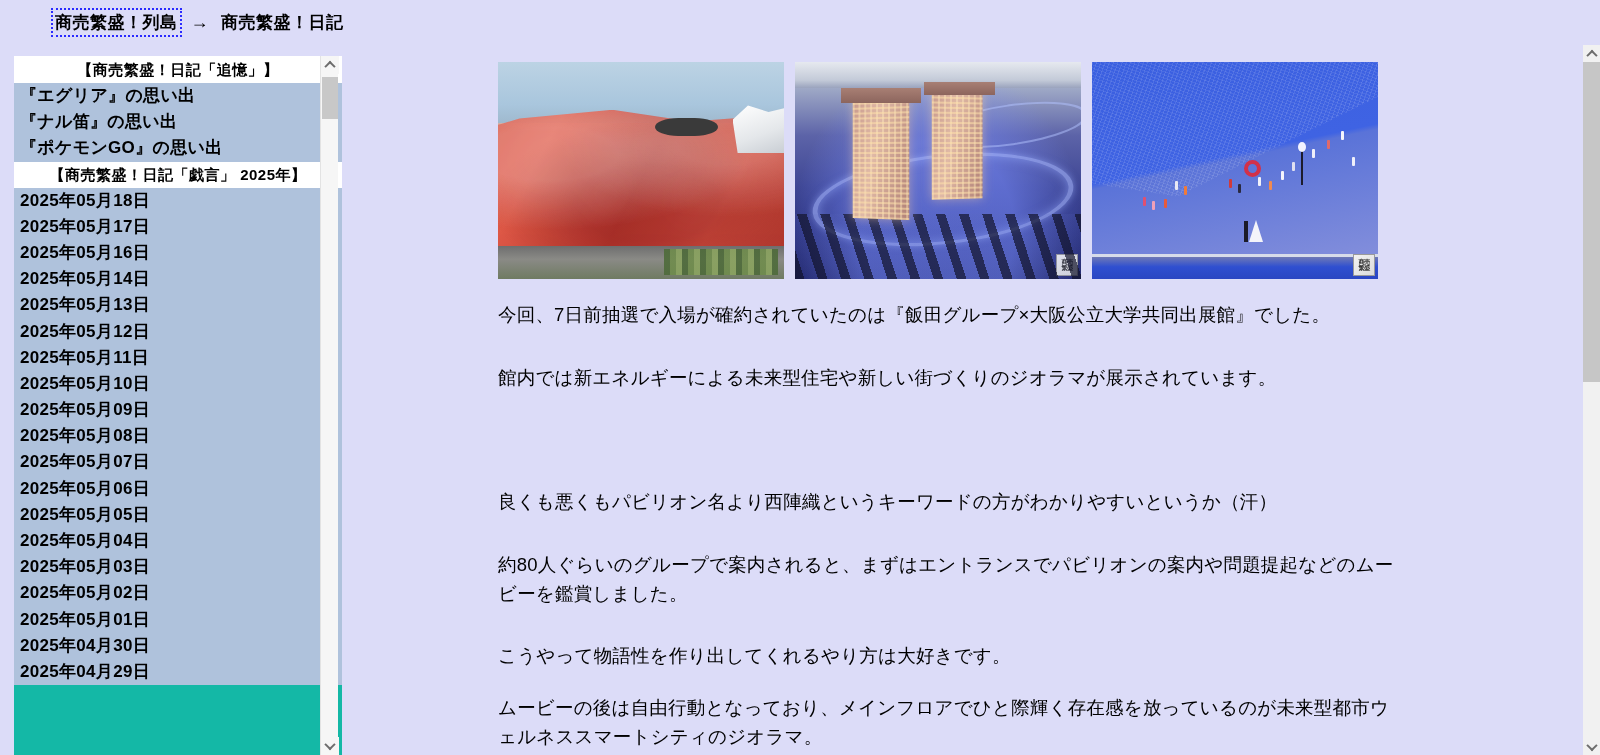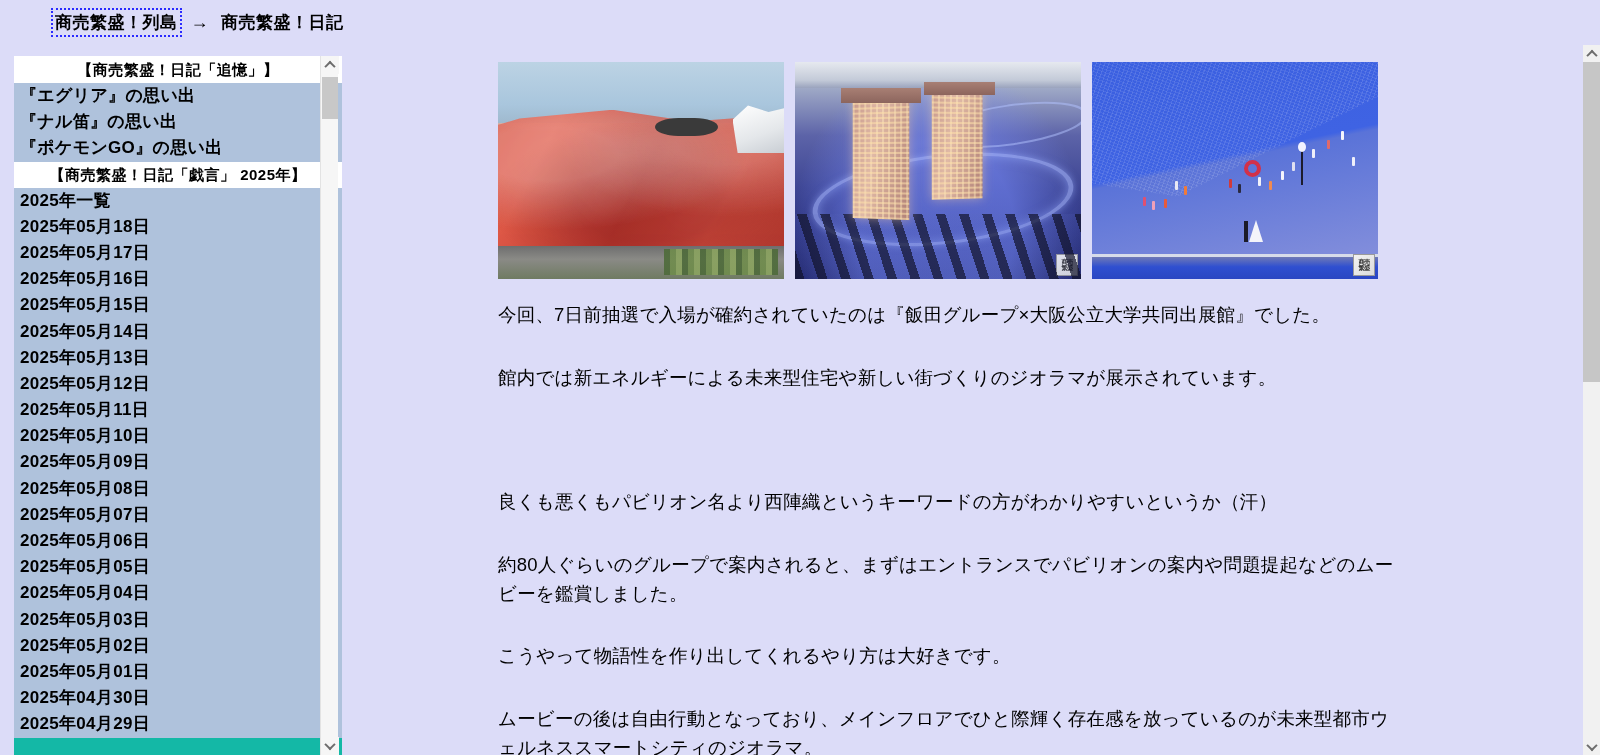--- a/index.html
+++ b/index.html
@@ -318,21 +318,21 @@
   
   .para {
     font-size: 18.5px;
     font-weight: normal;
     color: #000;
     line-height: 1.55;
     letter-spacing: 0.2px;
     margin: 0 0 34px 0;
     max-width: 900px;
   }
-  .para.tight { margin-bottom: 34px; }
+  .para.tight { margin-bottom: 23px; }
   .para.gap-big { margin-bottom: 96px; }
   .para.two-line { max-width: 896px; }
   .para.last { max-width: 900px; margin-bottom: 0; }
 
   
   .page-scrollbar {
     position: absolute;
     right: 0; top: 0;
     width: 17px; height: 755px;
     background: #f1f1f1;
@@ -369,25 +369,23 @@
 
   <div class="sidebar-frame">
     <div class="sidebar-scrollport">
 
       <div class="side-head">【商売繁盛！日記「追憶」】</div>
       <div class="side-item">『エグリア』の思い出</div>
       <div class="side-item">『ナル笛』の思い出</div>
       <div class="side-item">『ポケモンGO』の思い出</div>
 
       <div class="side-head">【商売繁盛！日記「戯言」 2025年】</div>
-      <div class="side-item">2025年一覧</div>
       <div class="side-item">2025年05月18日</div>
       <div class="side-item">2025年05月17日</div>
       <div class="side-item">2025年05月16日</div>
-      <div class="side-item">2025年05月15日</div>
       <div class="side-item">2025年05月14日</div>
       <div class="side-item">2025年05月13日</div>
       <div class="side-item">2025年05月12日</div>
       <div class="side-item">2025年05月11日</div>
       <div class="side-item">2025年05月10日</div>
       <div class="side-item">2025年05月09日</div>
       <div class="side-item">2025年05月08日</div>
       <div class="side-item">2025年05月07日</div>
       <div class="side-item">2025年05月06日</div>
       <div class="side-item">2025年05月05日</div>

